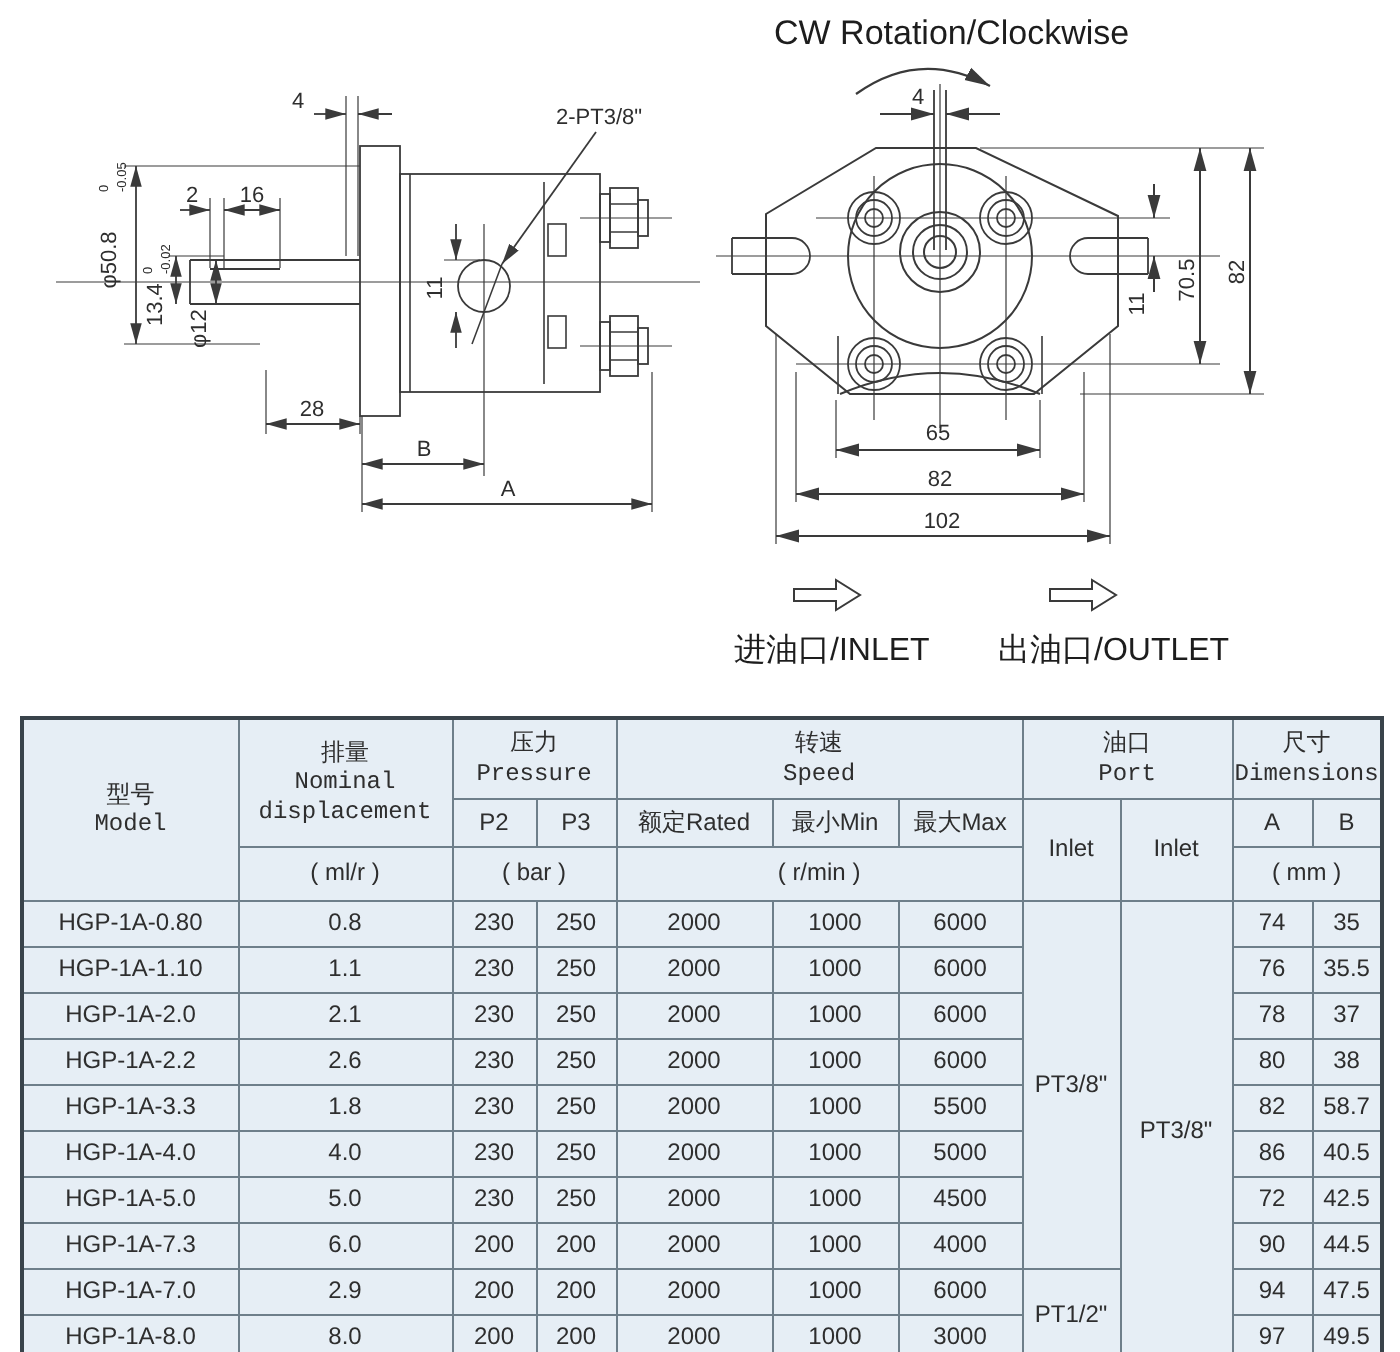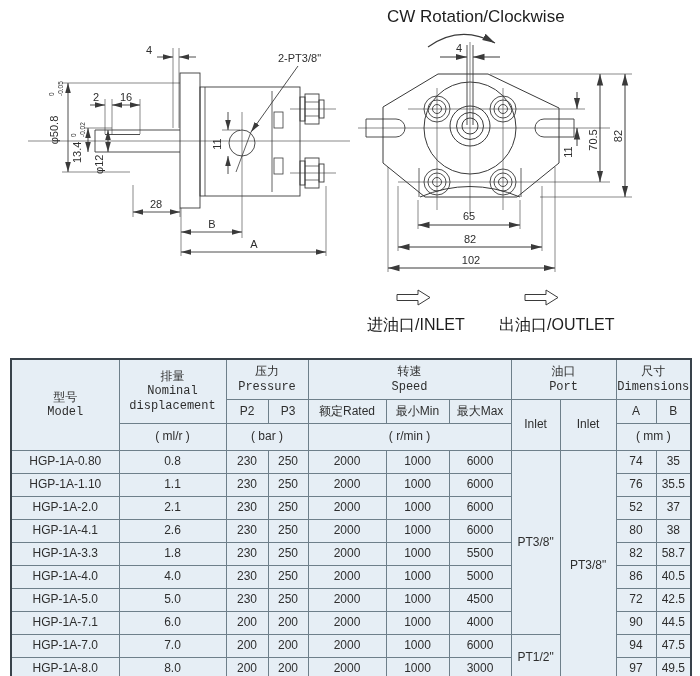--- a/index.html
+++ b/index.html
@@ -275,25 +275,25 @@
     <td>35.5</td>
   </tr>
   <tr class="data">
     <td>HGP-1A-2.0</td>
     <td>2.1</td>
     <td>230</td>
     <td>250</td>
     <td>2000</td>
     <td>1000</td>
     <td>6000</td>
-    <td>52</td>
+    <td>78</td>
     <td>37</td>
   </tr>
   <tr class="data">
-    <td>HGP-1A-4.1</td>
+    <td>HGP-1A-2.2</td>
     <td>2.6</td>
     <td>230</td>
     <td>250</td>
     <td>2000</td>
     <td>1000</td>
     <td>6000</td>
     <td>80</td>
     <td>38</td>
   </tr>
   <tr class="data">
@@ -323,33 +323,33 @@
     <td>5.0</td>
     <td>230</td>
     <td>250</td>
     <td>2000</td>
     <td>1000</td>
     <td>4500</td>
     <td>72</td>
     <td>42.5</td>
   </tr>
   <tr class="data">
-    <td>HGP-1A-7.1</td>
+    <td>HGP-1A-7.3</td>
     <td>6.0</td>
     <td>200</td>
     <td>200</td>
     <td>2000</td>
     <td>1000</td>
     <td>4000</td>
     <td>90</td>
     <td>44.5</td>
   </tr>
   <tr class="data">
     <td>HGP-1A-7.0</td>
-    <td>7.0</td>
+    <td>2.9</td>
     <td>200</td>
     <td>200</td>
     <td>2000</td>
     <td>1000</td>
     <td>6000</td>
     <td rowspan="2">PT1/2"</td>
     <td>94</td>
     <td>47.5</td>
   </tr>
   <tr class="data">

